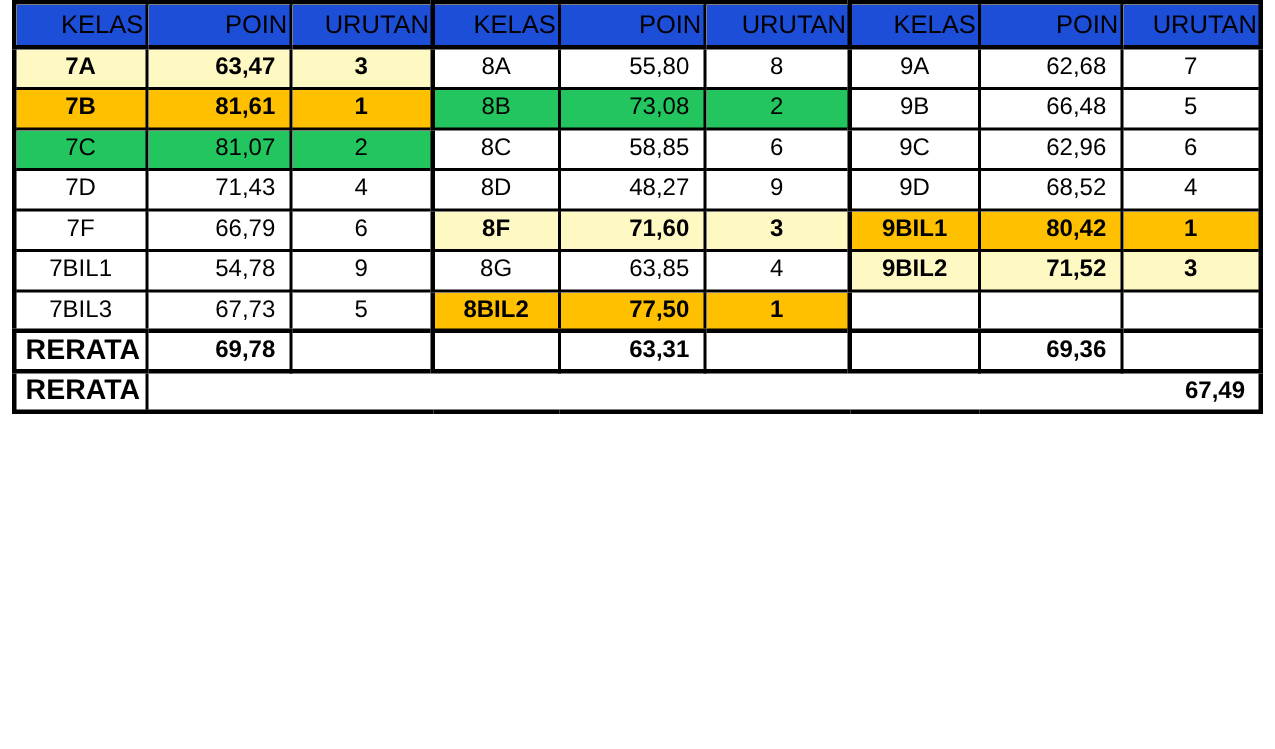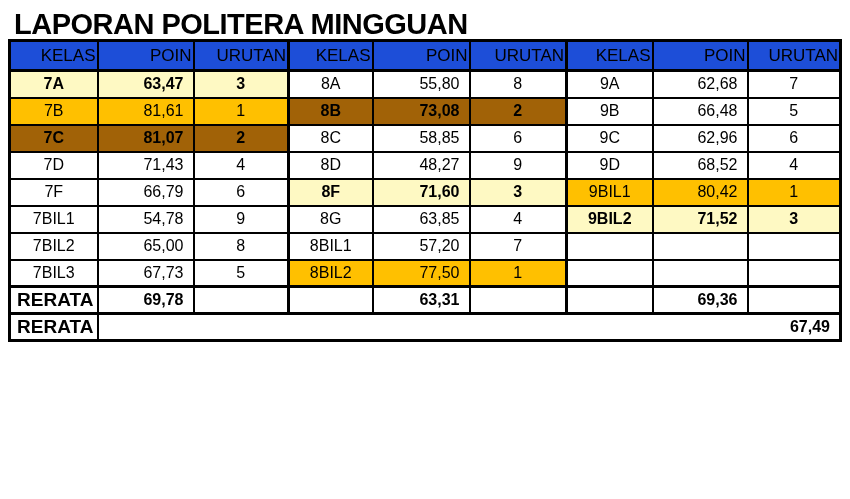--- a/index.html
+++ b/index.html
@@ -44,42 +44,41 @@
     text-align: right;
     font-size: 17px;
     background: #1d4ed8;
   }
   td { height: 27px; }
   thead th { border-bottom: 3px solid #000; }
   .group-start { border-left: 3px solid #000; }
   .kelas  { text-align: center; }
   .poin   { text-align: right; padding-right: 9px; }
   .urutan { text-align: center; }
-  .hl-rank1 { background: #FFC000; font-weight: normal; }
-  .hl-rank2 { background: #a16207; font-weight: bold; }
+  .hl-rank1 { background: #FFC000; font-weight: bold; }
+  .hl-rank2 { background: #22c55e; font-weight: normal; }
   .hl-rank3 { background: #fef9c3; font-weight: bold; }
   tr.rerata-row td {
     border-top: 3px solid #000;
     font-weight: bold;
   }
   td.rerata-label {
     text-align: center;
     padding-left: 4px;
     font-size: 19px;
   }
   td.overall-value {
     text-align: right;
     padding-right: 9px;
   }
 </style>
 </head>
 <body>
 
 <div>
-  <div class="page-title">LAPORAN POLITERA MINGGUAN</div>
 </div>
 
 <table class="report">
   <colgroup>
     <col style="width:88px">
       <col style="width:96px">
       <col style="width:95px">
     <col style="width:84px">
       <col style="width:97px">
       <col style="width:97px">
@@ -161,31 +160,20 @@
         <td class="poin">54,78</td>
         <td class="urutan">9</td>
         <td class="kelas group-start">8G</td>
         <td class="poin">63,85</td>
         <td class="urutan">4</td>
         <td class="kelas group-start hl-rank3">9BIL2</td>
         <td class="poin hl-rank3">71,52</td>
         <td class="urutan hl-rank3">3</td>
       </tr>
       <tr>
-        <td class="kelas">7BIL2</td>
-        <td class="poin">65,00</td>
-        <td class="urutan">8</td>
-        <td class="kelas group-start">8BIL1</td>
-        <td class="poin">57,20</td>
-        <td class="urutan">7</td>
-        <td class="kelas group-start"></td>
-        <td class="poin"></td>
-        <td class="urutan"></td>
-      </tr>
-      <tr>
         <td class="kelas">7BIL3</td>
         <td class="poin">67,73</td>
         <td class="urutan">5</td>
         <td class="kelas group-start hl-rank1">8BIL2</td>
         <td class="poin hl-rank1">77,50</td>
         <td class="urutan hl-rank1">1</td>
         <td class="kelas group-start"></td>
         <td class="poin"></td>
         <td class="urutan"></td>
       </tr>

